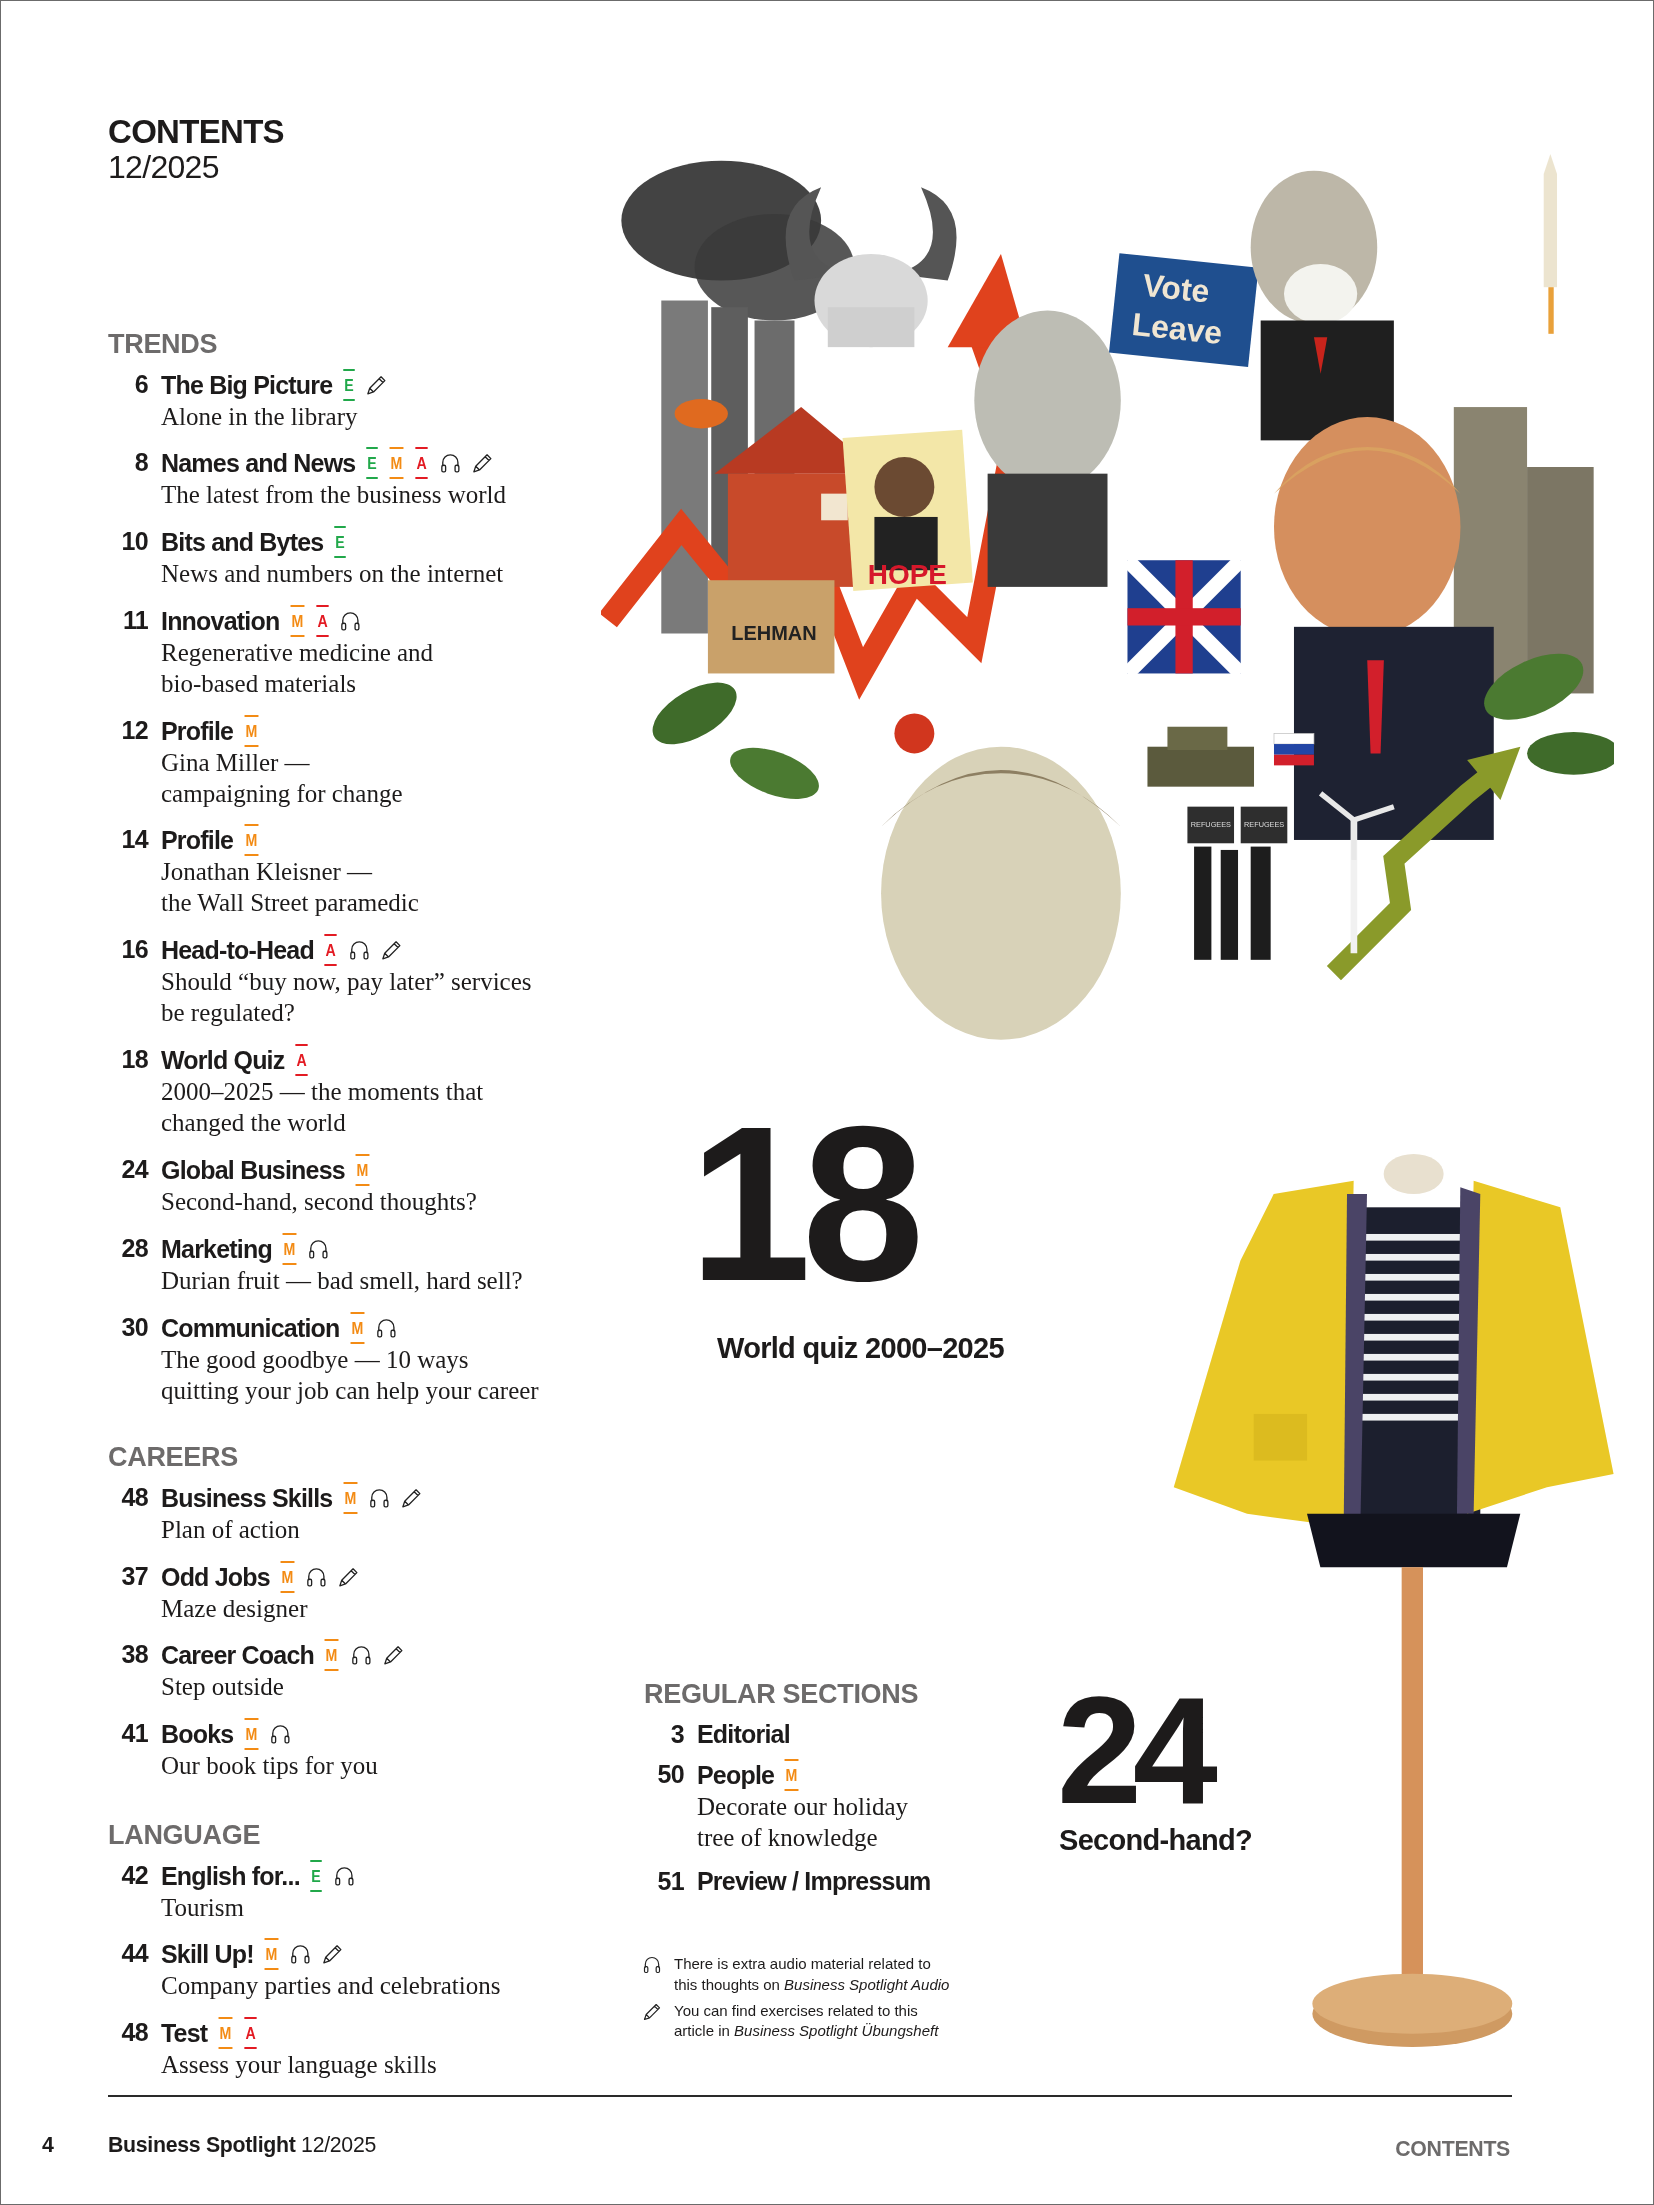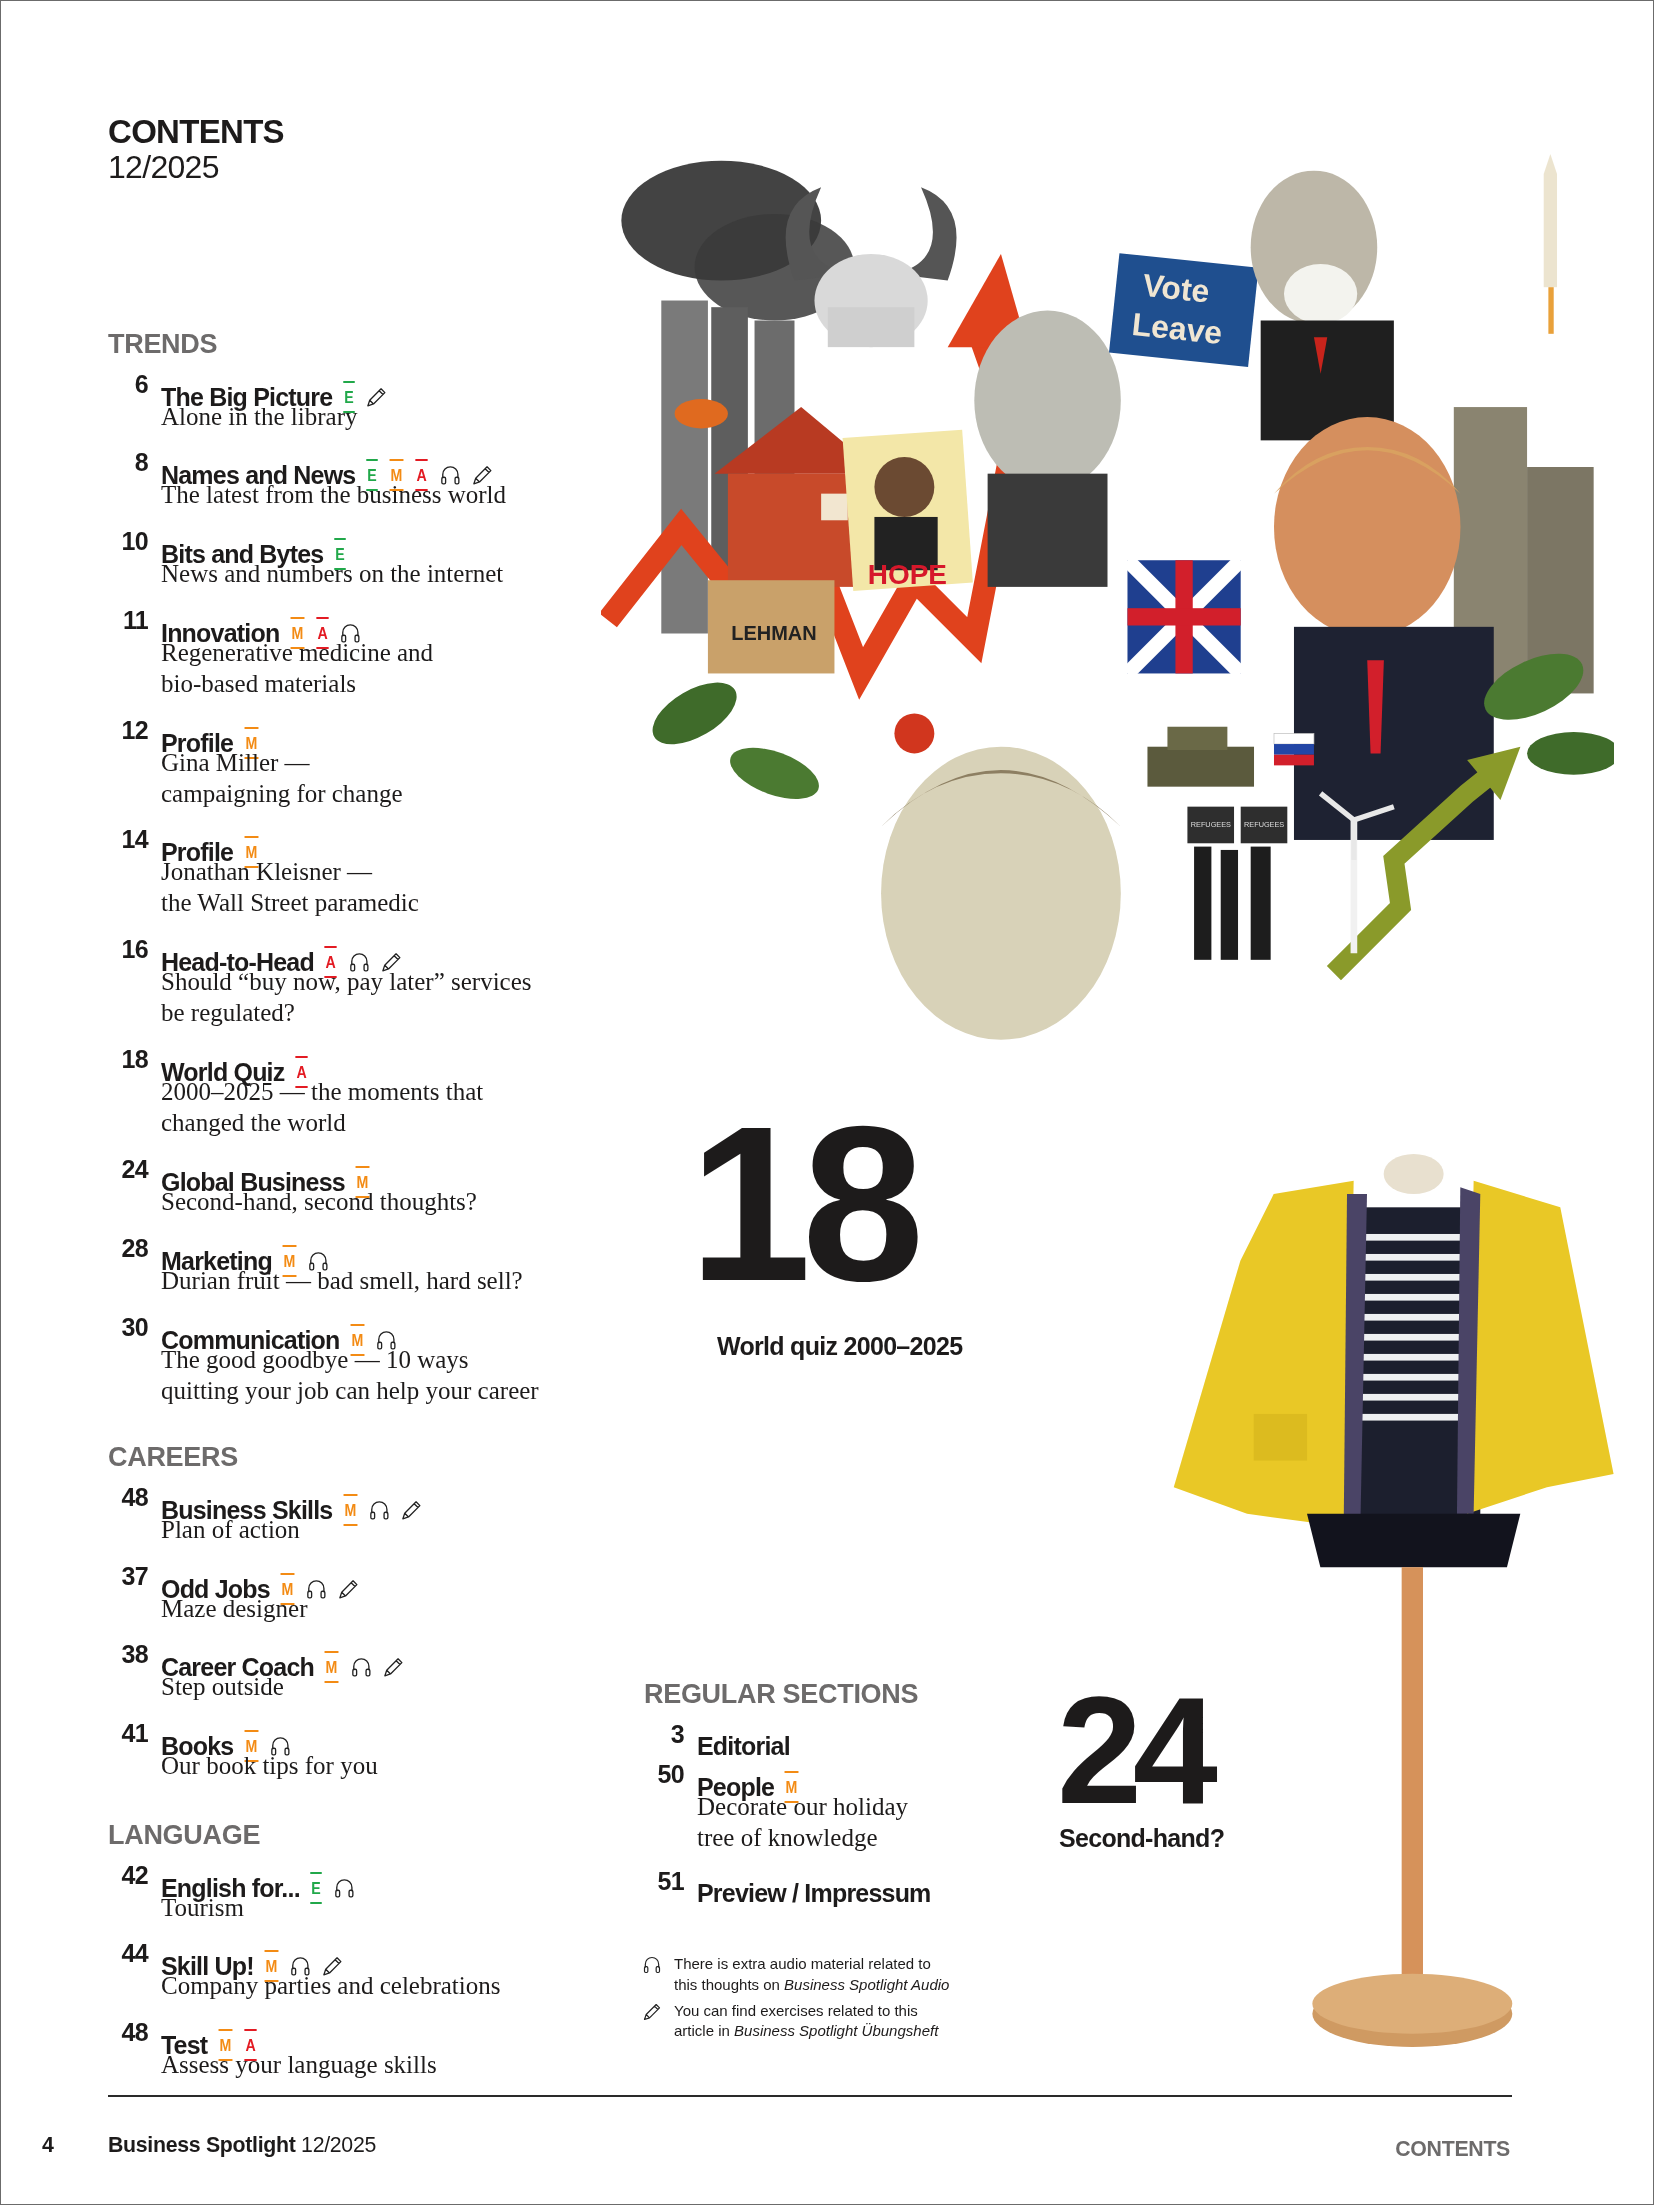--- a/index.html
+++ b/index.html
@@ -12,38 +12,38 @@
   .hdr { position: absolute; left: 107px; top: 112px; }
   .hdr-title { font-weight: 700; font-size: 33px; line-height: 37px; letter-spacing: -0.7px; }
   .hdr-date { font-size: 32px; line-height: 35px; letter-spacing: -0.7px; }
 
   
   .sec-head { position: absolute; font-weight: 700; font-size: 27px; color: #6d6b6b; letter-spacing: -0.3px; }
 
   
   .entry { position: absolute; width: 506px; }
   .entry .num { position: absolute; left: 0; width: 40px; text-align: right; font-weight: 700; font-size: 25px; line-height: 31px; letter-spacing: -0.7px; }
-  .entry .title-row { position: absolute; left: 53px; top: 12px; display: flex; align-items: center; white-space: nowrap; }
+  .entry .title-row { position: absolute; left: 53px; top: 0; display: flex; align-items: center; white-space: nowrap; }
   .entry .title { font-weight: 700; font-size: 25px; line-height: 31px; letter-spacing: -0.8px; }
   .entry .sub { position: absolute; left: 53px; top: 32px; font-size: 25px; line-height: 31px; white-space: nowrap; }
 
   .badges { display: flex; align-items: center; margin-left: 9.3px; gap: 9.3px; }
   .lvl { display: inline-block; font-family: "Liberation Sans", "DejaVu Sans", sans-serif; font-weight: 700; font-size: 17.3px; line-height: 20px; padding: 4px 1.3px; border-top: 2px solid currentColor; border-bottom: 2px solid currentColor; transform: scaleX(0.82); }
   .lvl-e { color: #21a84a; }
   .lvl-m { color: #f38b14; }
   .lvl-a { color: #e31b23; }
   .ico { display: inline-block; width: 22.7px; height: 22.7px; }
   .ico svg { width: 100%; height: 100%; display: block; }
 
   
   .collage { position: absolute; left: 600px; top: 153px; width: 1013px; height: 959px; }
 
   
   .bignum { position: absolute; font-weight: 700; font-family: "Liberation Sans", "DejaVu Sans", sans-serif; color: #1d1b1b; letter-spacing: -9.3px; line-height: 1; }
-  .feat-title { position: absolute; font-weight: 700; font-size: 25px; letter-spacing: -0.7px; }
+  .feat-title { position: absolute; font-weight: 700; font-size: 29px; letter-spacing: -0.7px; }
   .feat-body { position: absolute; font-size: 25px; line-height: 31px; }
 
   
   .legend { position: absolute; left: 641px; top: 1953px; font-size: 15px; line-height: 20.7px; }
   .legend .row { position: relative; padding-left: 32px; margin-bottom: 5.3px; }
   .legend .row .ico { position: absolute; left: 0; top: 1.3px; width: 20px; height: 20px; }
   .legend i { font-style: italic; }
 
   
   .mannequin { position: absolute; left: 1146px; top: 1153px; width: 480px; height: 913px; }

